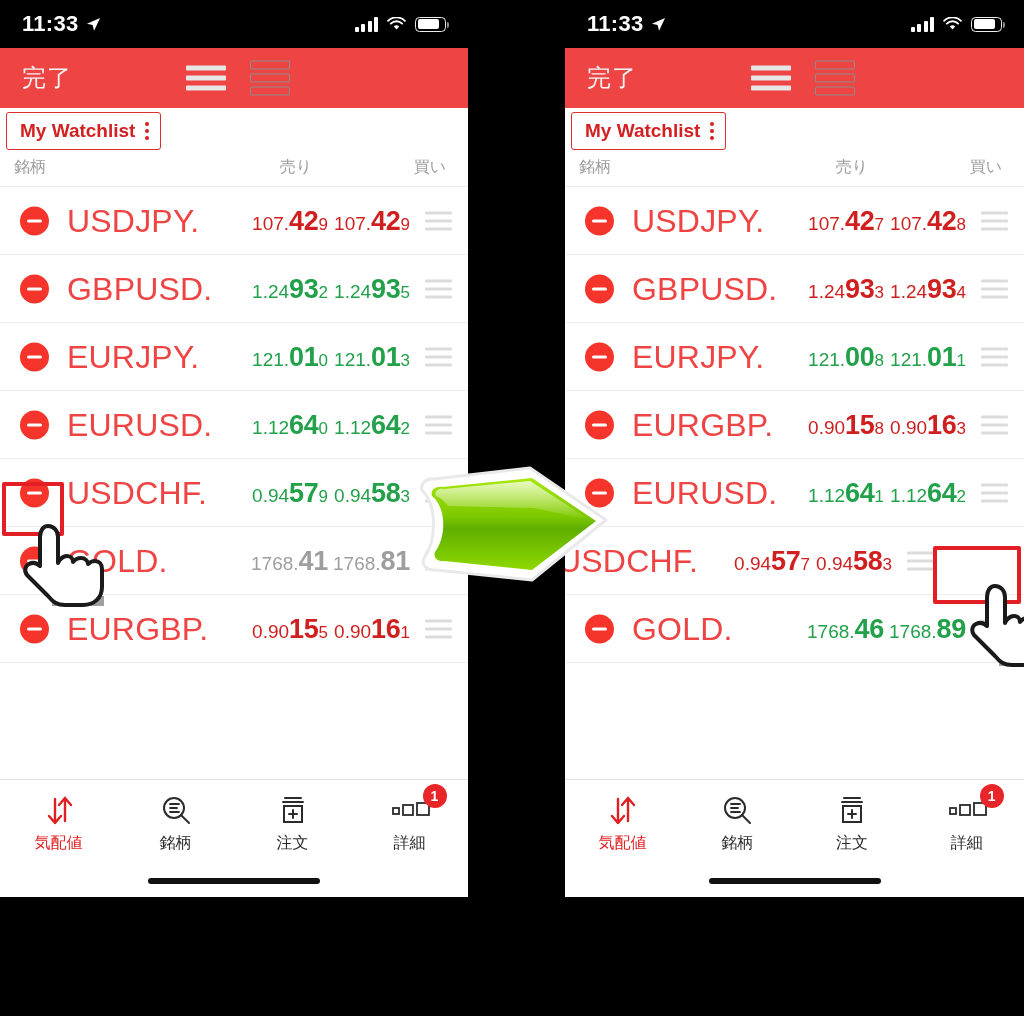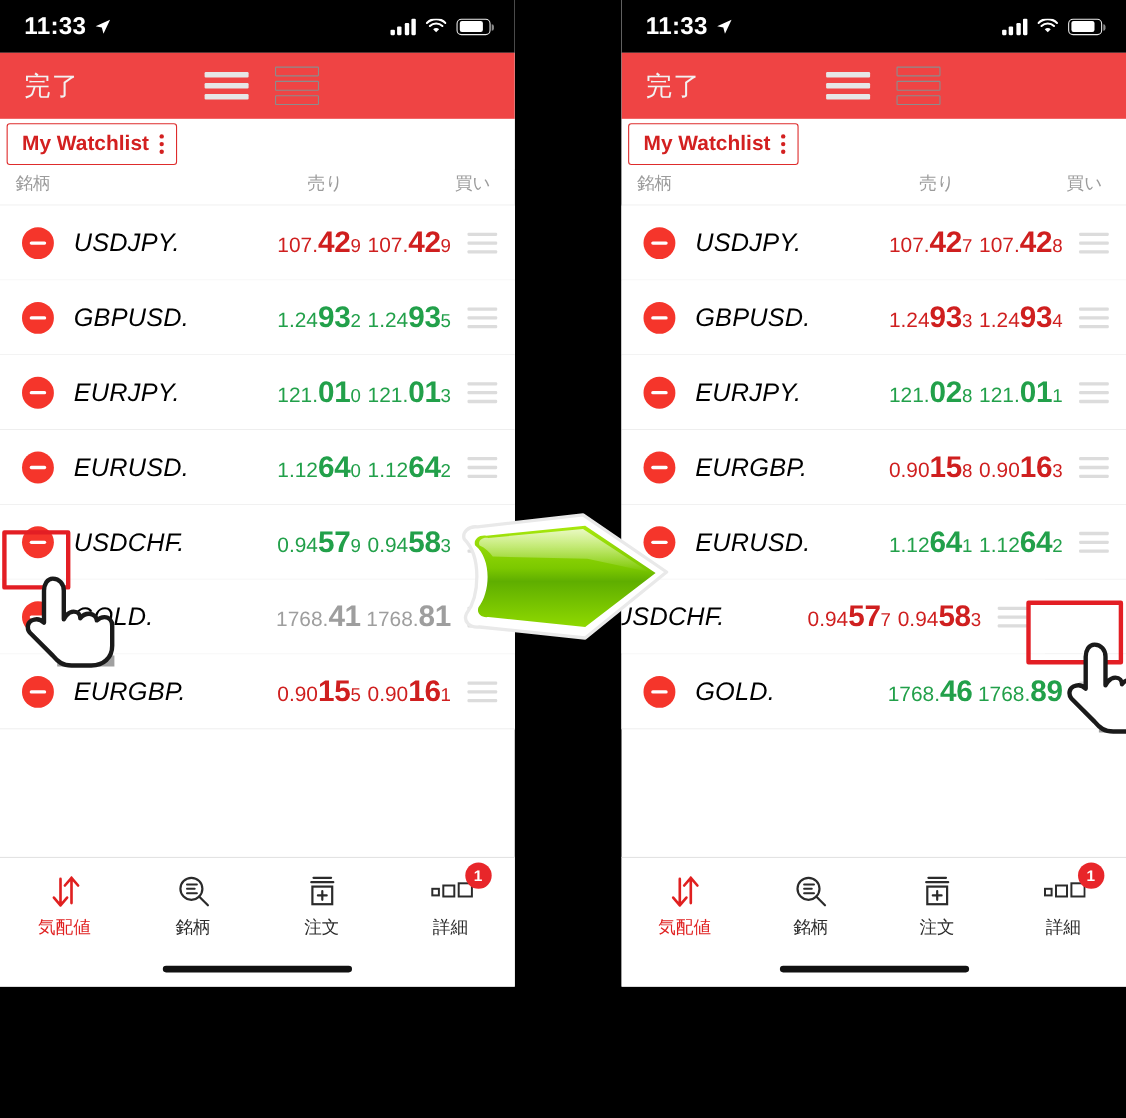--- a/index.html
+++ b/index.html
@@ -101,21 +101,21 @@
     background: #fff;
   }
   .minus-btn {
     position: absolute; left: 20px; top: 50%; transform: translateY(-50%);
     width: 29px; height: 29px; border-radius: 50%; background: #f5352b;
     display: flex; align-items: center; justify-content: center;
   }
   .minus-btn i { display:block; width: 15px; height: 3px; background:#fff; border-radius: 2px; }
   .sym {
     position: absolute; left: 67px; top: 50%; transform: translateY(-50%);
-    font-size: 23px; color: #000000; letter-spacing: .2px; white-space: nowrap; font-style: italic;
+    font-size: 32px; color: #ef4444; letter-spacing: .2px; white-space: nowrap;
   }
   .price {
     position: absolute; top: 50%; transform: translateY(-50%);
     white-space: nowrap; display: flex; align-items: baseline;
   }
   .p-sell { right: 140px; }
   .p-buy  { right: 58px;  }
   .price .pre  { font-size: 19px; }
   .price .big  { font-size: 27px; font-weight: 700; letter-spacing: -.3px; }
   .price .post { font-size: 17px; }
@@ -565,21 +565,21 @@
           </div>
         </div>
         <div class="row">
           <div class="row-inner">
             <div class="minus-btn">
               <i></i>
             </div>
             <div class="sym">EURJPY.</div>
             <div class="price p-sell up">
               <span class="pre">121.</span>
-              <span class="big">02</span>
+              <span class="big">00</span>
               <span class="post">8</span>
             </div>
             <div class="price p-buy up">
               <span class="pre">121.</span>
               <span class="big">01</span>
               <span class="post">1</span>
             </div>
             <div class="drag">
               <i></i>
               <i></i>

